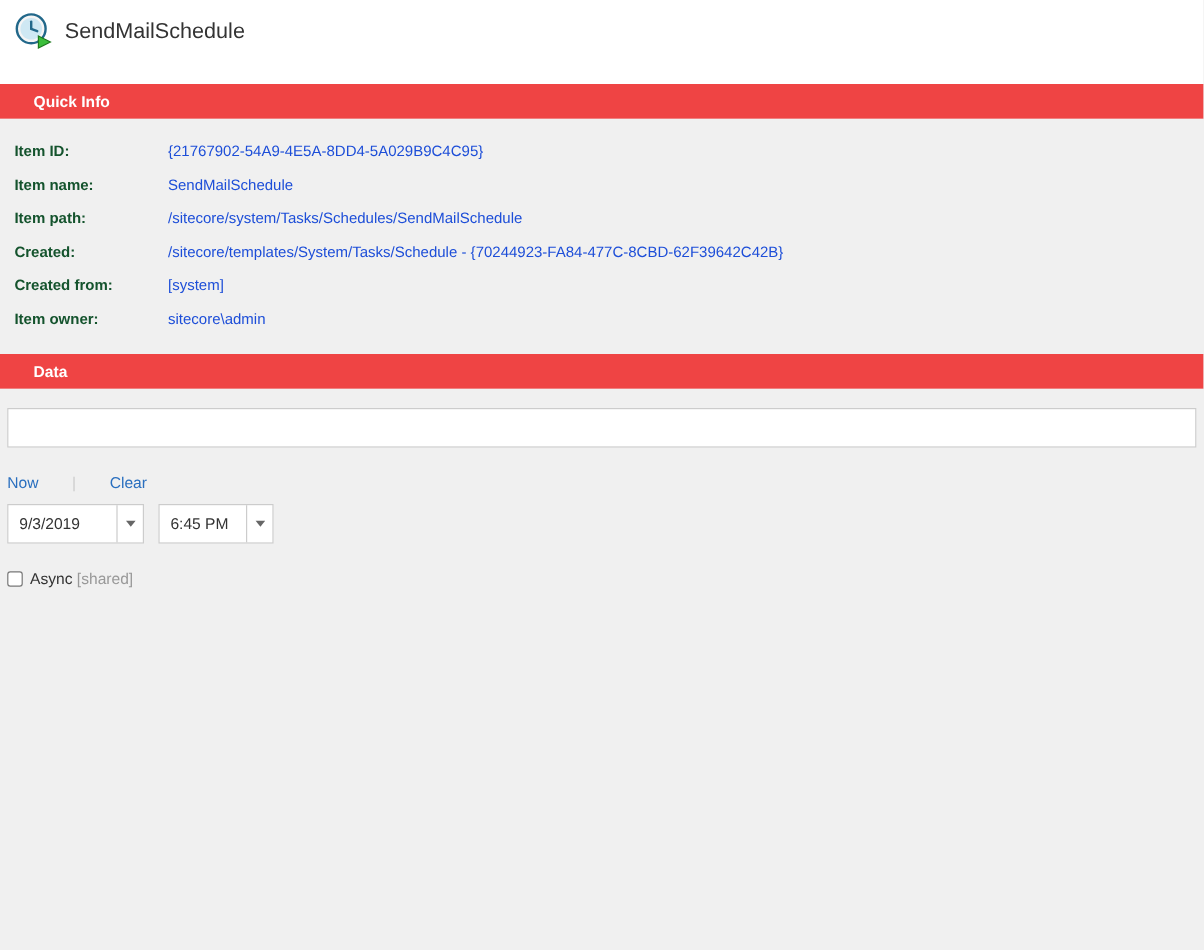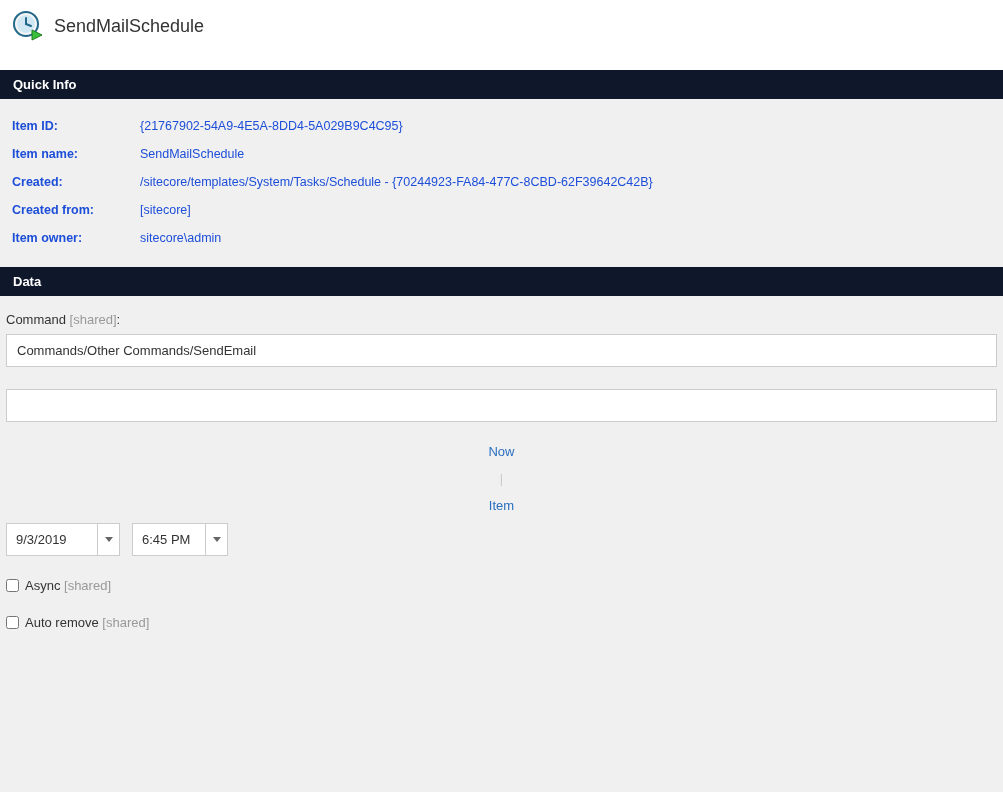--- a/index.html
+++ b/index.html
@@ -24,40 +24,40 @@
     height: 32px;
     display: inline-block;
     position: relative;
   }
   .header-title {
     font-size: 18px;
     color: #333;
     font-weight: 400;
   }
   .section-bar {
-    background: #0f172a;
+    background: #ef4444;
     color: #fff;
     font-weight: 600;
-    padding: 7px 13px;
+    padding: 7px 28px;
     font-size: 13px;
   }
   .quickinfo {
     background: #f0f0f0;
     padding: 20px 12px 12px 12px;
   }
   .qi-row {
     display: flex;
     margin-bottom: 14px;
     font-size: 12.5px;
   }
   .qi-row:last-child { margin-bottom: 10px; }
   .qi-label {
     width: 128px;
     font-weight: 600;
-    color: #1d4ed8;
+    color: #14532d;
   }
   .qi-value {
     color: #1d4ed8;
   }
   .data-section {
     background: #f0f0f0;
     padding: 16px 6px 10px 6px;
   }
   .field-block {
     margin-bottom: 22px;
@@ -76,23 +76,22 @@
     background: #fff;
     padding: 8px 10px;
     font-size: 13px;
     color: #333;
     font-family: inherit;
   }
   .link-row {
     margin: 6px 0 10px 0;
     display: flex;
     align-items: center;
-    gap: 12px;
-    font-size: 13px;
-    flex-direction: column;
+    gap: 28px;
+    font-size: 13px;
   }
   .link {
     color: #2a6fbf;
     cursor: pointer;
   }
   .sep {
     color: #ccc;
   }
   .date-row {
     display: flex;
@@ -164,57 +163,54 @@
 <div class="quickinfo">
   <div class="qi-row">
     <div class="qi-label">Item ID:</div>
     <div class="qi-value">{21767902-54A9-4E5A-8DD4-5A029B9C4C95}</div>
   </div>
   <div class="qi-row">
     <div class="qi-label">Item name:</div>
     <div class="qi-value">SendMailSchedule</div>
   </div>
   <div class="qi-row">
+    <div class="qi-label">Item path:</div>
+    <div class="qi-value">/sitecore/system/Tasks/Schedules/SendMailSchedule</div>
+  </div>
+  <div class="qi-row">
     <div class="qi-label">Created:</div>
     <div class="qi-value">/sitecore/templates/System/Tasks/Schedule - {70244923-FA84-477C-8CBD-62F39642C42B}</div>
   </div>
   <div class="qi-row">
     <div class="qi-label">Created from:</div>
-    <div class="qi-value">[sitecore]</div>
+    <div class="qi-value">[system]</div>
   </div>
   <div class="qi-row">
     <div class="qi-label">Item owner:</div>
     <div class="qi-value">sitecore\admin</div>
   </div>
 </div>
 
 <div class="section-bar">Data</div>
 
 <div class="data-section">
 
-  <div class="field-block">
-    <div class="field-label">
-      <span>Command</span>
-      <span class="shared">[shared]</span>:
-    </div>
-    <input type="text" class="text-input" value="Commands/Other Commands/SendEmail" style="">
-  </div>
 
   <div class="field-block">
     <input type="text" class="text-input" value="" style="">
   </div>
 
   <div class="field-block">
   </div>
 
   <div class="field-block">
     <div class="link-row">
       <span class="link">Now</span>
       <span class="sep">|</span>
-      <span class="link">Item</span>
+      <span class="link">Clear</span>
     </div>
     <div class="date-row">
       <div class="combo date">
         <input class="combo-input" value="9/3/2019" style="">
         <div class="combo-btn">
           <span class="caret"></span>
         </div>
       </div>
       <div class="combo time">
         <input class="combo-input" value="6:45 PM" style="">
@@ -226,21 +222,14 @@
   </div>
 
   <div class="check-row">
     <input type="checkbox" style="">
     <span class="check-label">
       <span>Async</span>
       <span class="shared">[shared]</span>
     </span>
   </div>
 
-  <div class="check-row" style="margin-bottom:0;">
-    <input type="checkbox" style="">
-    <span class="check-label">
-      <span>Auto remove</span>
-      <span class="shared">[shared]</span>
-    </span>
-  </div>
 
 </div>
 
 </body></html>

